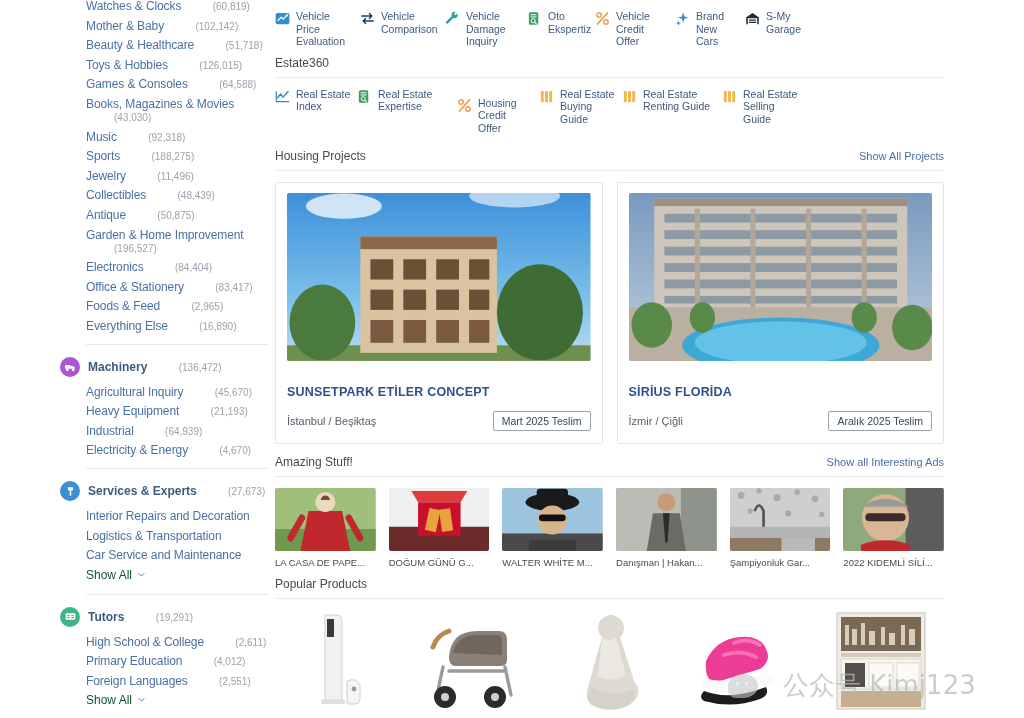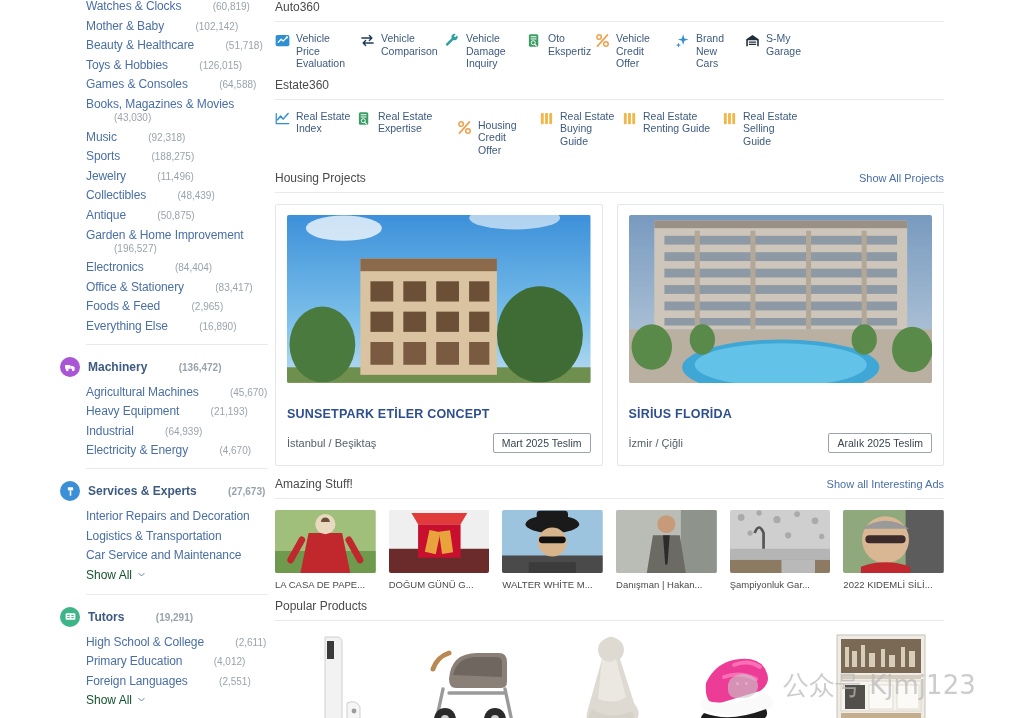--- a/index.html
+++ b/index.html
@@ -37,21 +37,21 @@
     display: flex; align-items: center; gap: 8px;
     margin: 0 0 9px 0; padding-left: 0;
   }
   .gicon {
     width: 20px; height: 20px; border-radius: 50%;
     display: flex; align-items: center; justify-content: center;
     flex: 0 0 20px;
   }
   .gicon svg { display:block; }
   .group-title { font-size: 12px; font-weight: bold; color: #3d5a80; }
-  .group-title .cat-count { font-weight: bold; margin-top: 16px; }
+  .group-title .cat-count { font-weight: normal; margin-top: 16px; }
   .group ul { list-style: none; margin: 0; padding: 0 0 0 26px; }
   .group ul li { margin-bottom: 6.5px; line-height: 13px; }
   .show-all { color: #14532d; font-size: 12px; text-decoration: none; }
   .chev { display: inline-block; margin-left: 5px; font-size: 9px; color:#5b7fb4; }
 
   
   .main { flex: 1 1 auto; padding: 0 80px 0 0; position: relative; }
   .sec-head {
     display: flex; align-items: baseline; justify-content: space-between;
     padding: 0 0 7px 0;
@@ -170,21 +170,21 @@
               <svg width="13" height="13" viewBox="0 0 24 24" xmlns="http://www.w3.org/2000/svg">
                 <rect x="2" y="9" width="10" height="7" rx="1" fill="#fff"></rect>
                 <path d="M12 11 h4 l4 3 v2 h-8z" fill="#fff"></path>
                 <circle cx="6" cy="18" r="2.6" fill="#fff"></circle>
                 <circle cx="17" cy="18" r="2.6" fill="#fff"></circle>
               </svg>
             </span>
             <span class="group-title"><span>Machinery</span> <span class="cat-count">(136,472)</span></span>
           </div>
           <ul>
-            <li><a class="cat-link" href="#">Agricultural Machines</a> <span class="cat-count">(45,670)</span></li>
+            <li><a class="cat-link" href="#">Agricultural Inquiry</a> <span class="cat-count">(45,670)</span></li>
             <li><a class="cat-link" href="#">Heavy Equipment</a> <span class="cat-count">(21,193)</span></li>
             <li><a class="cat-link" href="#">Industrial</a> <span class="cat-count">(64,939)</span></li>
             <li><a class="cat-link" href="#">Electricity &amp; Energy</a> <span class="cat-count">(4,670)</span></li>
           </ul>
         </div>
         <div class="divider"></div>
         <div class="group">
           <div class="group-head">
             <span class="gicon" style="background:#3a8fd6">
               <svg width="13" height="13" viewBox="0 0 24 24" xmlns="http://www.w3.org/2000/svg">
@@ -226,23 +226,20 @@
                 </svg></span></li>
           </ul>
         </div>
         <div class="divider"></div>
       </div>
   </aside>
 
   <main class="main">
 
     <section>
-      <div class="sec-head">
-        <span class="sec-title">Auto360</span>
-      </div>
       <div class="quick-row" id="auto360-row">
           <a class="quick-item" href="#" style="width: 85px;">
             <span class="qi"><svg width="15" height="15" viewBox="0 0 24 24" xmlns="http://www.w3.org/2000/svg">
                 <rect x="1" y="3" width="22" height="18" rx="3" fill="#2f8fd0"></rect>
                 <path d="M5 15 L10 10 L13 13 L19 7" stroke="#fff" stroke-width="2" fill="none" stroke-linecap="round" stroke-linejoin="round"></path>
                 <circle cx="19" cy="7" r="1.8" fill="#fff"></circle>
               </svg></span>
             <span class="quick-label">Vehicle
 Price
 Evaluation</span>

